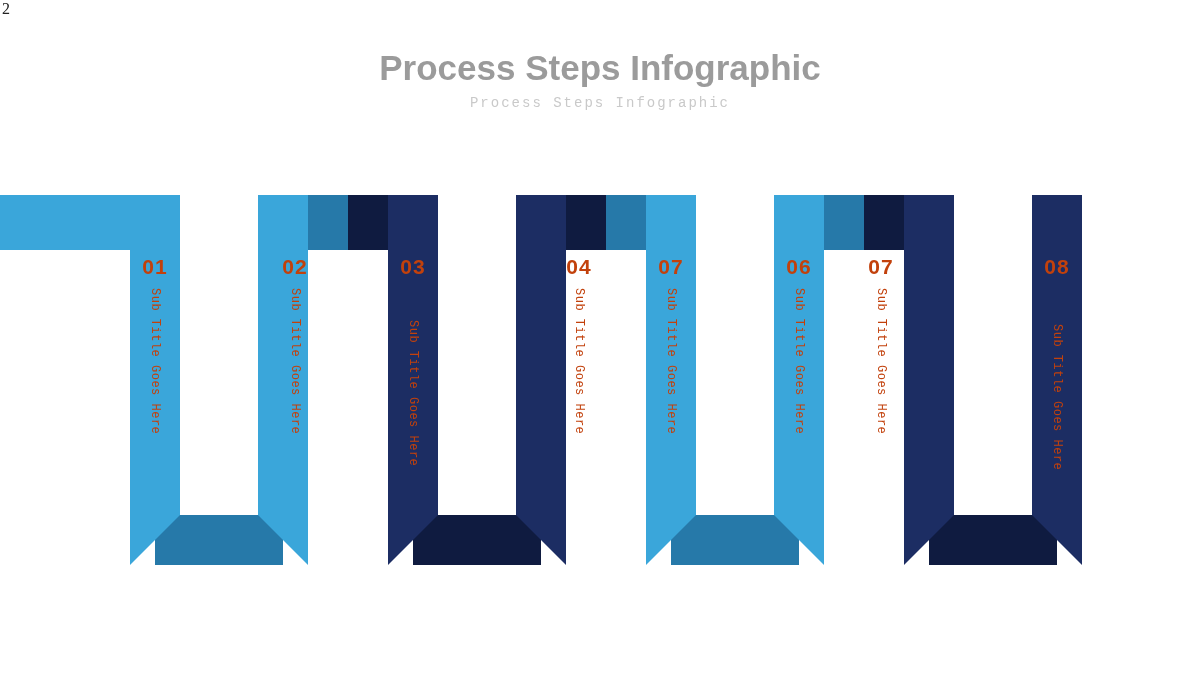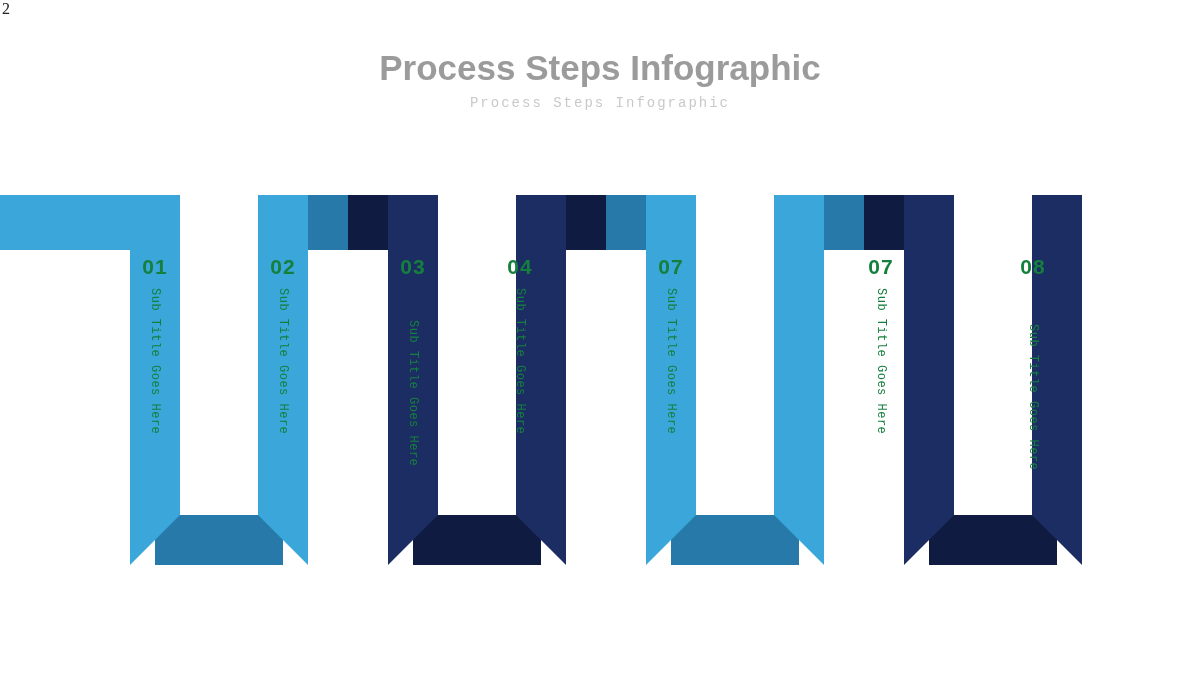--- a/index.html
+++ b/index.html
@@ -89,43 +89,47 @@
       <polygon points="388,195 438,195 438,515 388,565" fill="#1c2d63"></polygon>
       <polygon points="516,195 566,195 566,565 516,515" fill="#1c2d63"></polygon>
       <rect x="671" y="515" width="128" height="50" fill="#2679a9"></rect>
       <polygon points="646,195 696,195 696,515 646,565" fill="#3aa6da"></polygon>
       <polygon points="774,195 824,195 824,565 774,515" fill="#3aa6da"></polygon>
       <rect x="929" y="515" width="128" height="50" fill="#0f1b40"></rect>
       <polygon points="904,195 954,195 954,515 904,565" fill="#1c2d63"></polygon>
       <polygon points="1032,195 1082,195 1082,565 1032,515" fill="#1c2d63"></polygon>
     </svg>
 
-  <div id="strips" style="color: #15803d;">
+  <div id="strips" style="color: #c2410c;">
       <div class="strip" style="left: 130px;">
         <div class="num">01</div>
         <div class="vlabel">Sub Title Goes Here</div>
       </div>
-      <div class="strip" style="left: 258px;">
+      <div class="strip" style="left: 270px;">
         <div class="num">02</div>
         <div class="vlabel">Sub Title Goes Here</div>
       </div>
       <div class="strip" style="left: 388px; gap: 32px;">
         <div class="num">03</div>
         <div class="vlabel">Sub Title Goes Here</div>
       </div>
-      <div class="strip" style="left: 495px;">
+      <div class="strip" style="left: 516px; padding-left: 38px;">
         <div class="num">04</div>
         <div class="vlabel">Sub Title Goes Here</div>
       </div>
       <div class="strip" style="left: 646px;">
         <div class="num">07</div>
         <div class="vlabel">Sub Title Goes Here</div>
       </div>
+      <div class="strip" style="left: 774px;">
+        <div class="num">06</div>
+        <div class="vlabel">Sub Title Goes Here</div>
+      </div>
       <div class="strip" style="left: 856px;">
         <div class="num">07</div>
         <div class="vlabel">Sub Title Goes Here</div>
       </div>
-      <div class="strip" style="left: 1008px; gap: 36px;">
+      <div class="strip" style="left: 1032px; gap: 36px;">
         <div class="num">08</div>
         <div class="vlabel">Sub Title Goes Here</div>
       </div>
     </div>
 </div>
 
 </body></html>

